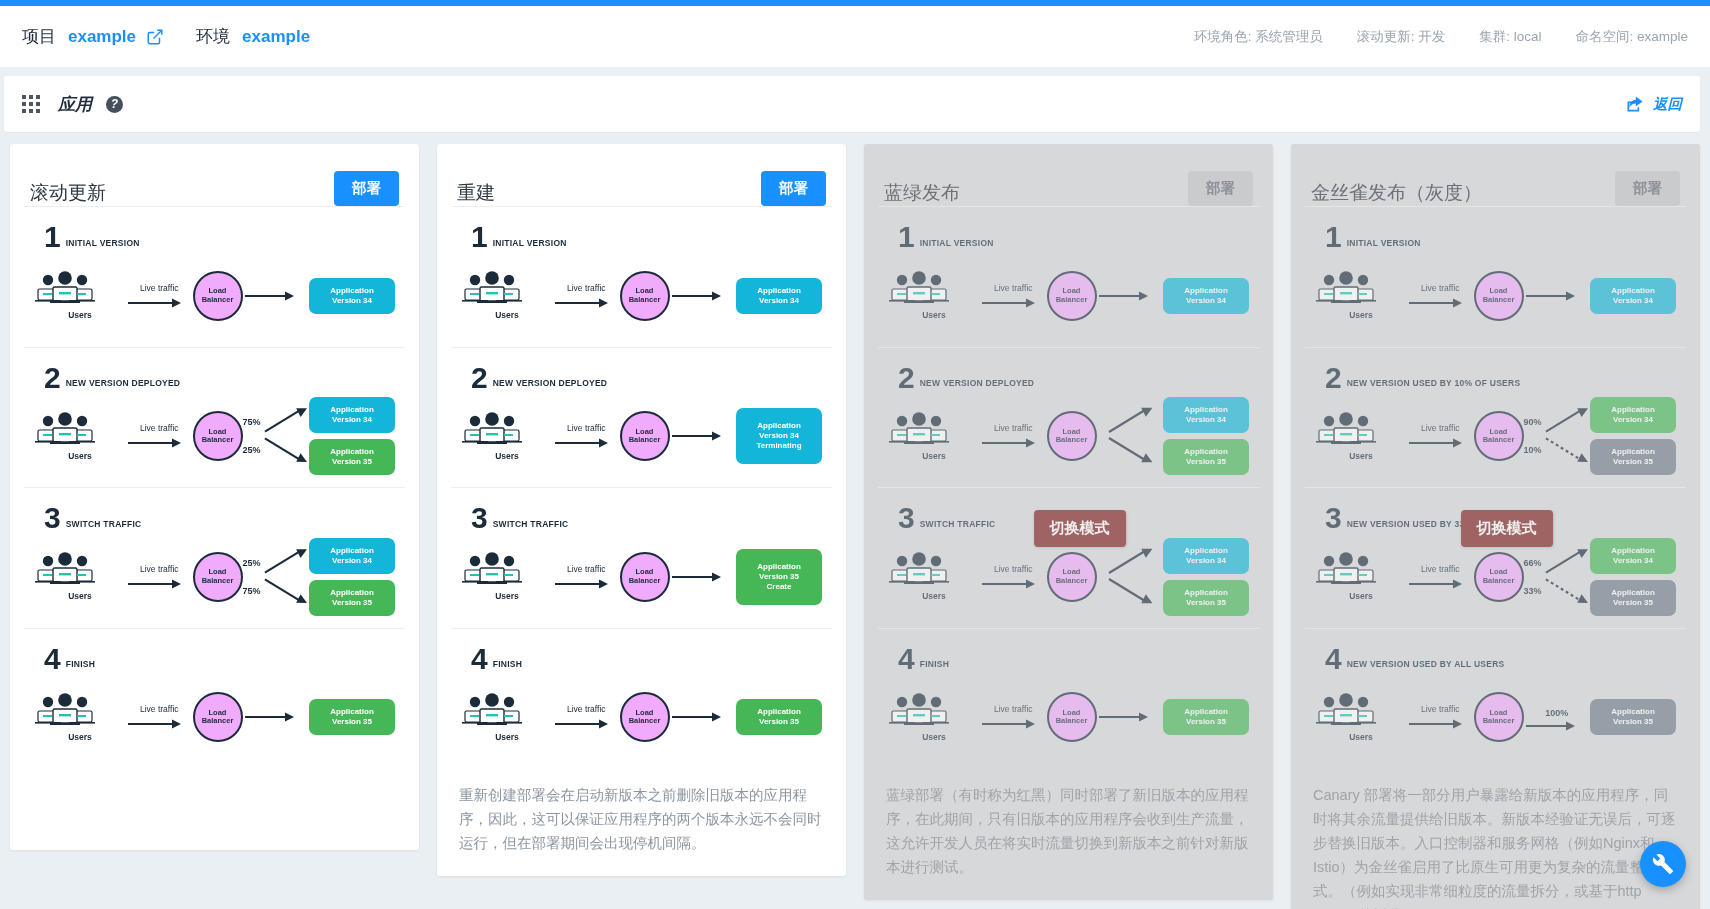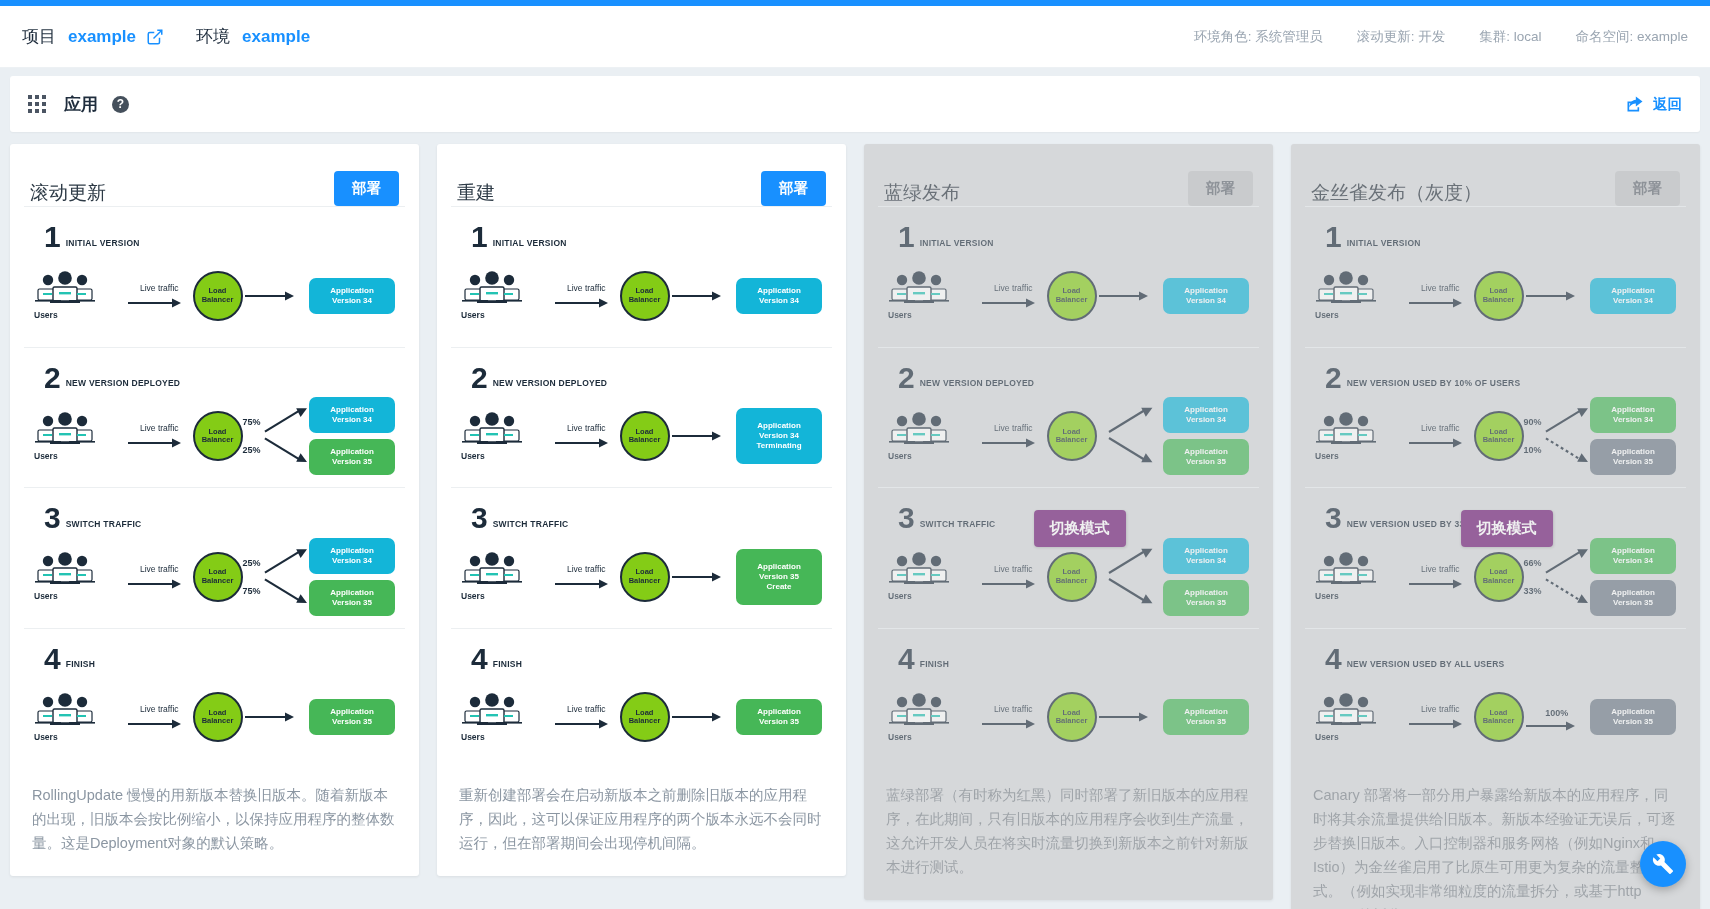--- a/index.html
+++ b/index.html
@@ -18,21 +18,21 @@
     padding: 0 22px;
     border-bottom: 1px solid #edf1f4;
   }
   .crumb-label { font-size: 17px; color: #1f2d3d; font-weight: 400; margin-right: 12px; }
   .crumb-link { font-size: 17px; color: #1890ff; font-weight: 600; margin-right: 10px; cursor: pointer; }
   .ext-icon { width: 18px; height: 18px; margin-right: 32px; cursor: pointer; display:inline-flex; }
   .header-spacer { flex: 1; }
   .meta { font-size: 13.5px; color: #9aa5b1; margin-left: 34px; white-space: nowrap; }
 
   
-  .toolbar-wrap { padding: 8px 10px 0 10px; }
+  .toolbar-wrap { padding: 8px 10px 0 4px; font-style: italic; }
   .toolbar {
     background: #fff; height: 56px; border-radius: 3px;
     display: flex; align-items: center; padding: 0 18px;
     box-shadow: 0 1px 2px rgba(0,0,0,.04);
   }
   .grid-icon { display: grid; grid-template-columns: repeat(3,4px); gap: 3px; margin-right: 18px; }
   .grid-icon i { width: 4px; height: 4px; background: #4b5563; display:block; }
   .toolbar-title { font-size: 17px; color: #1f2d3d; font-weight: 600; margin-right: 14px; }
   .q-icon {
     width: 17px; height: 17px; border-radius: 50%; background: #45505c; color: #fff;
@@ -68,45 +68,45 @@
   .deploy-btn.off { background: #c9cbcd; color: #8d9298; cursor: default; }
   .card-body { padding: 0 14px; }
   .card.disabled .card-body { opacity: .62; }
   .diagram { border-top: 1px solid #eceff1; position: relative; }
   .step { padding: 12px 6px 10px 6px; border-bottom: 1px solid #eceff1; position: relative; }
   .step:last-child { border-bottom: none; }
   .step-head { display: flex; align-items: flex-end; gap: 6px; margin: 4px 0 4px 14px; }
   .step-num { font-size: 30px; font-weight: 700; color: #1c2b3a; line-height: .92; letter-spacing: -1px; }
   .step-label { font-size: 8.5px; font-weight: 700; color: #1c2b3a; letter-spacing: .25px; padding-bottom: 3px; }
   .row { display: flex; align-items: center; height: 82px; padding: 0 4px; }
-  .users { width: 92px; text-align: left; position: relative; }
+  .users { width: 92px; text-align: center; position: relative; }
   .users .cap { font-size: 8.5px; color: #1c2b3a; font-weight: 600; margin-top: 5px; }
   .arrow-col { flex: 1; text-align: center; position: relative; min-width: 46px; }
   .live { font-size: 8.5px; color: #1c2b3a; font-weight: 400; margin-bottom: 4px; }
   .lb {
     width: 50px; height: 50px; border-radius: 50%;
-    background: #84cc16; border: 2px solid #1c2b3a;
+    background: #f0abfc; border: 2px solid #1c2b3a;
     display: flex; align-items: center; justify-content: center;
     flex-direction: column; flex: none;
   }
   .lb span { font-size: 7.5px; color: #1c2b3a; font-weight: 600; line-height: 1.15; text-align:center; }
   .apps { width: 86px; display: flex; flex-direction: column; gap: 6px; flex: none; }
   .app {
     border-radius: 7px; color: #fff; font-size: 8px; line-height: 1.25;
     text-align: center; padding: 8px 2px; font-weight: 600;
   }
   .app.v34 { background: #13b5d8; }
   .app.v35 { background: #46b757; }
   .app.tall { padding: 13px 2px; }
   .app.gray { background: #6f7c88; }
   .pct { font-size: 9px; font-weight: 700; color: #1c2b3a; }
 
   .mode-btn {
     position: absolute; z-index: 5;
-    background: #701a75; color: #fff; border: none; border-radius: 4px;
+    background: #7f1d1d; color: #fff; border: none; border-radius: 4px;
     font-size: 15px; font-weight: 700; padding: 9px 16px; cursor: pointer;
     font-family: "Liberation Sans", sans-serif;
     box-shadow: 0 1px 3px rgba(0,0,0,.18);
     top: 22px; left: 50%; transform: translateX(-38%);
   }
   .card-desc {
     font-size: 14.5px; line-height: 1.65; color: #8b96a2;
     padding: 16px 8px 20px 8px;
   }
   .card.disabled .card-desc { color: #7d848b; }
@@ -394,21 +394,20 @@
   </svg></div>
          <div class="apps">
                 <div class="app v35">
                   <div>Application</div>
                   <div>Version 35</div>
                 </div>
               </div>
        </div>
           </div>
         </div>
-        <div class="card-desc">RollingUpdate 慢慢的用新版本替换旧版本。随着新版本的出现，旧版本会按比例缩小，以保持应用程序的整体数量。这是Deployment对象的默认策略。</div>
       </div>
     </div>
     <div class="card">
       <div class="card-head">
         <span class="card-title">重建</span>
         <button class="deploy-btn">部署</button>
       </div>
       <div class="card-body">
         <div class="diagram">
           <div class="step">

